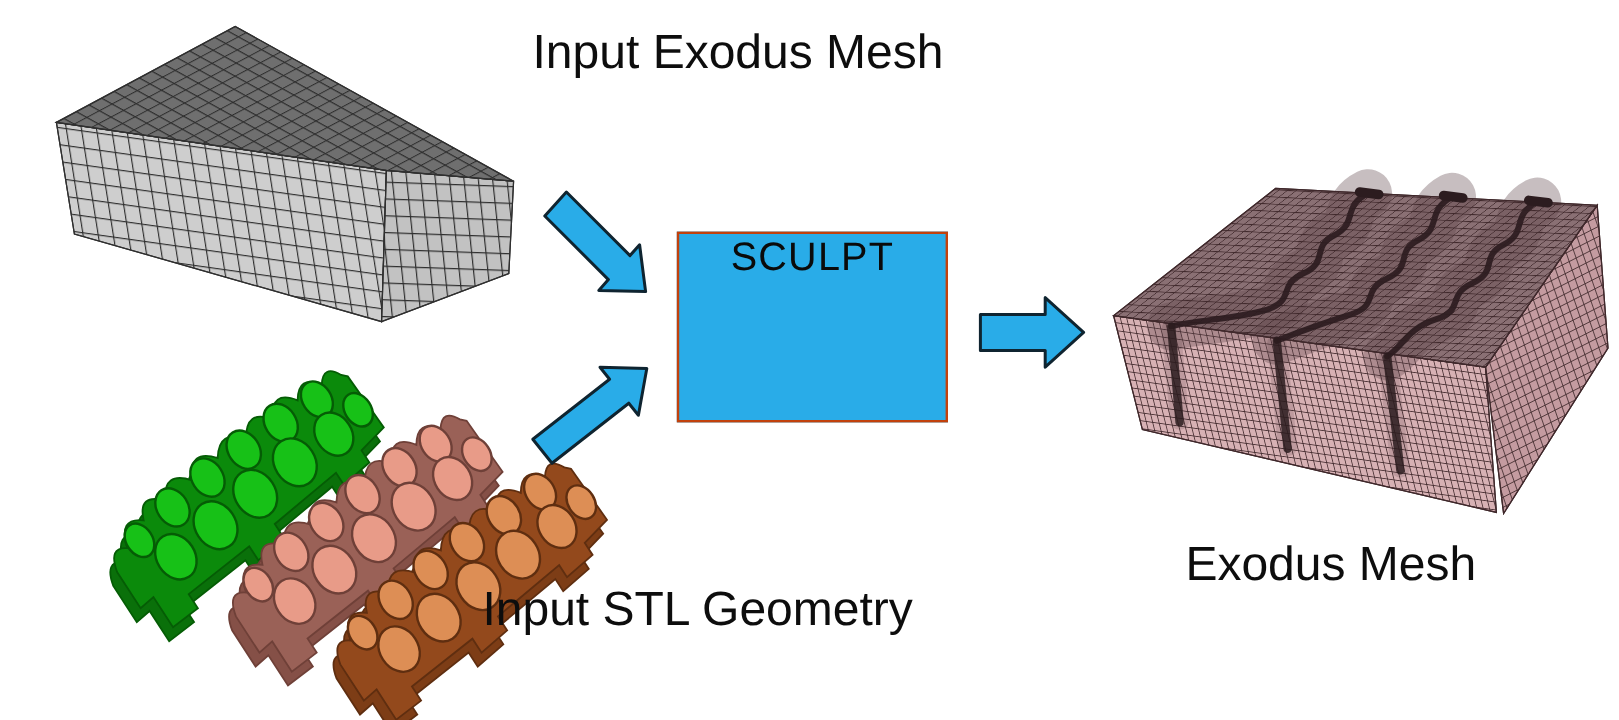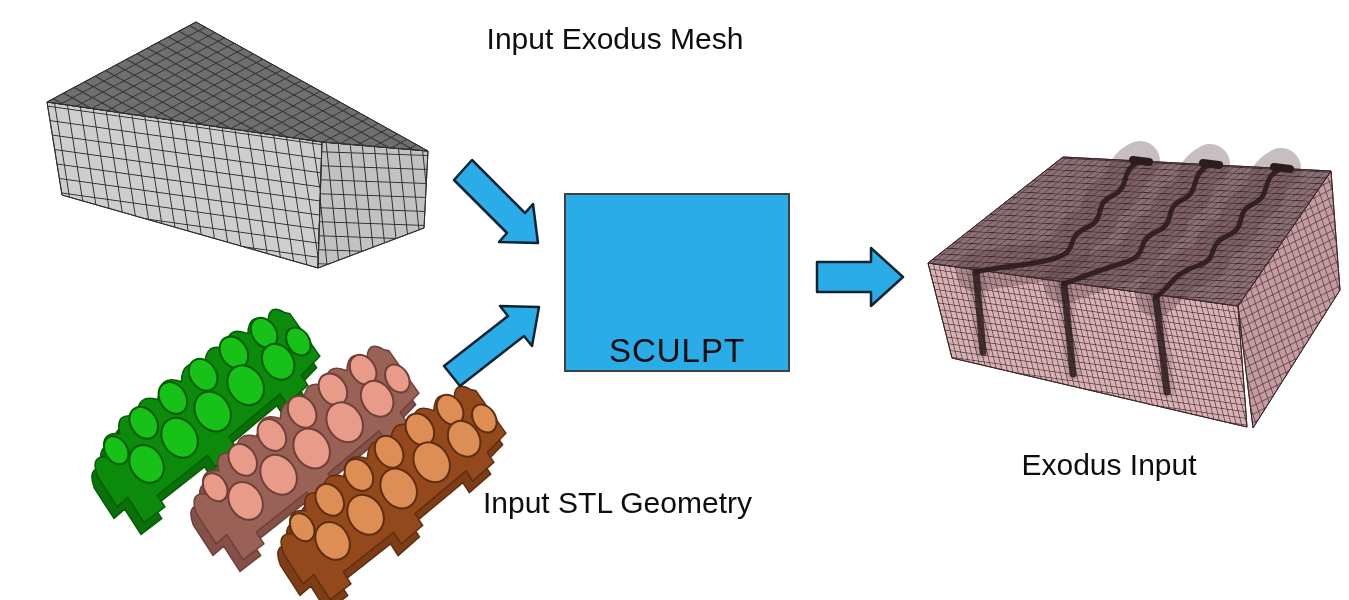--- a/index.html
+++ b/index.html
@@ -1,28 +1,28 @@
 <!DOCTYPE html>
 <html style="--background: #ffffff; --text: #0d0d0d; --accent-blue: #29ace8; --outline-dark: #0f2430; --gray-top: #6f6f6f; --gray-front: #cecece; --gray-right: #c2c2c2; --gray-line: #2f2f2f; --rose-top: #8a7074; --rose-top-shadow: #5e464a; --rose-front: #d7b1b4; --rose-right: #c49ba0; --rose-line: #3f282b; --rose-channel: #2c1c1f; --green-face: #0b8a0b; --green-dark: #055c05; --green-bump: #17c117; --green-side: #0a700a; --mauve-face: #9a6157; --mauve-dark: #6f4038; --mauve-bump: #e89b88; --mauve-side: #855047; --orange-face: #93491c; --orange-dark: #5f2e10; --orange-bump: #dd8e55; --orange-side: #7d3d16;"><head>
 <meta charset="utf-8">
 <style>
   html,body{margin:0;padding:0;background:#ffffff;}
   #canvas{position:relative;width:1349px;height:600px;background:var(--background,#fff);
           font-family:"Liberation Sans",sans-serif;overflow:hidden;}
   #scene{position:absolute;left:0;top:0;}
 
-  .diagram-label{position:absolute;color:var(--text,#0d0d0d);font-size:30px;line-height:1.1;
+  .diagram-label{position:absolute;color:var(--text,#0d0d0d);font-size:40px;line-height:1.1;
                  text-align:center;white-space:nowrap;}
   #label-input-mesh{left:440px;top:22px;width:350px;}
   #label-stl{left:402px;top:486px;width:350px;text-align:right;}
   #label-output{left:959px;top:448px;width:300px;}
 
-  #sculpt-box{position:absolute;left:564px;top:193px;width:226px;height:179px;
-              background:var(--accent-blue,#29ace8);border:2px solid #404040;
-              display:flex;align-items:flex-end;justify-content:center;box-sizing:border-box;}
+  #sculpt-box{position:absolute;left:564px;top:193px;width:226px;height:159px;
+              background:var(--accent-blue,#29ace8);border:2px solid #c2410c;
+              display:flex;align-items:flex-start;justify-content:center;box-sizing:border-box;}
   #sculpt-box span{color:#0a0a0a;font-size:33px;letter-spacing:1px;}
 
   
   .flow-arrow{fill:var(--accent-blue,#29ace8);stroke:var(--outline-dark,#0f2430);stroke-width:2.5;stroke-linejoin:round;}
 
   
   .gray-top{fill:var(--gray-top,#6f6f6f);stroke:var(--gray-line,#2f2f2f);stroke-width:1;}
   .gray-front{fill:var(--gray-front,#cecece);stroke:var(--gray-line,#2f2f2f);stroke-width:1;}
   .gray-right{fill:var(--gray-right,#c2c2c2);stroke:var(--gray-line,#2f2f2f);stroke-width:1;}
   .grid-gray path{stroke:var(--gray-line,#2f2f2f);fill:none;}
@@ -162,14 +162,14 @@
       </g>
     </g>
   </svg>
 
   <div id="sculpt-box">
     <span>SCULPT</span>
   </div>
 
   <div id="label-input-mesh" class="diagram-label">Input Exodus Mesh</div>
   <div id="label-stl" class="diagram-label">Input STL Geometry</div>
-  <div id="label-output" class="diagram-label">Exodus Input</div>
+  <div id="label-output" class="diagram-label">Exodus Mesh</div>
 </div>
 
 </body></html>

